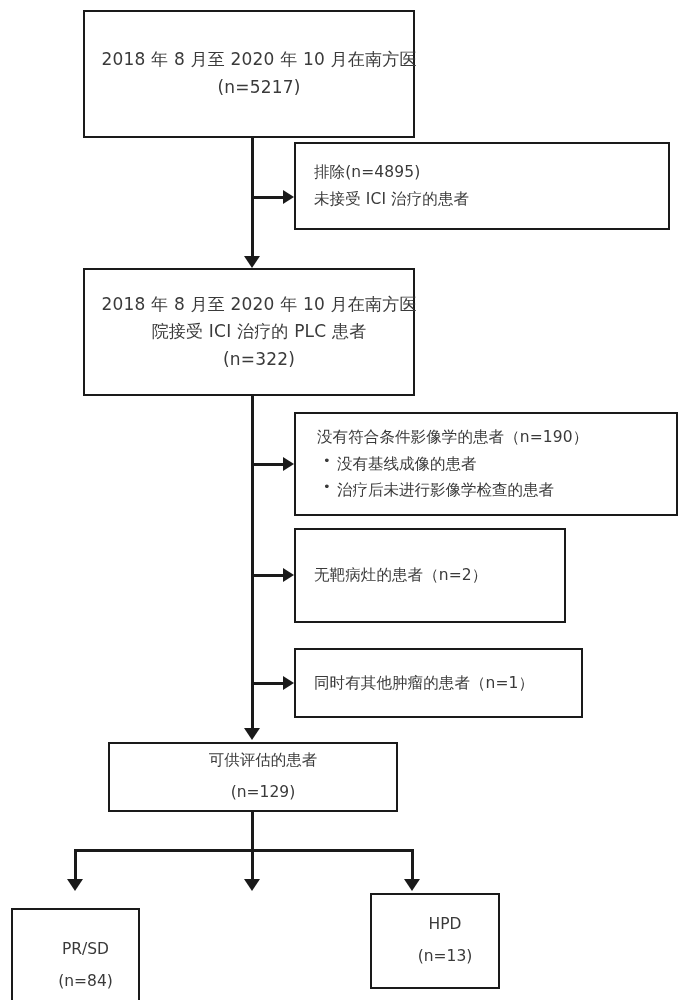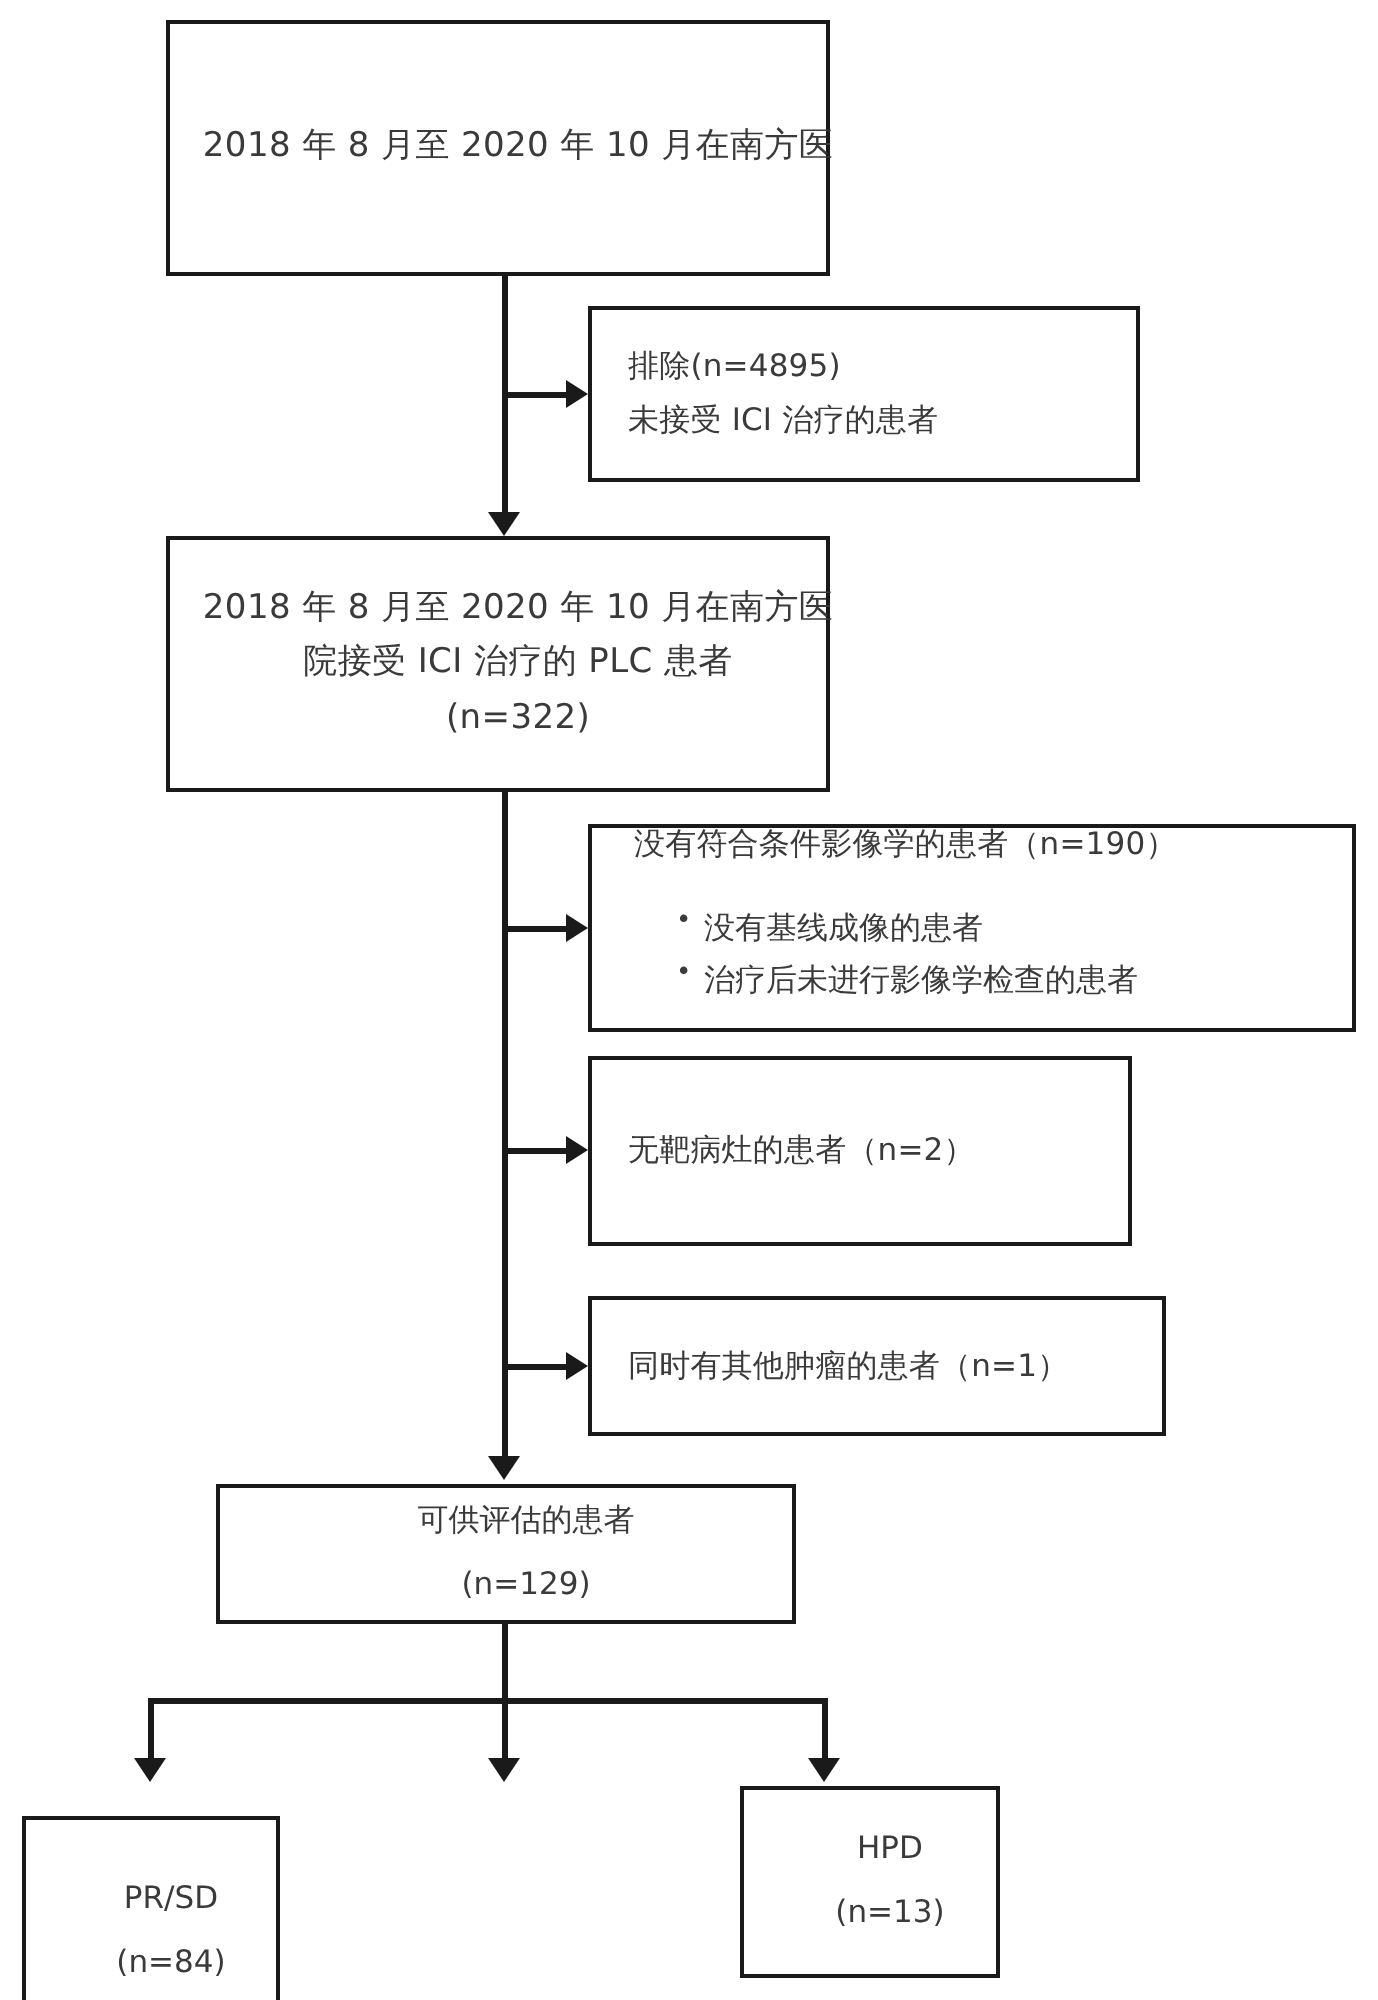--- a/index.html
+++ b/index.html
@@ -49,21 +49,21 @@
     font-size: 17px;
     line-height: 1.62;
     letter-spacing: 0.2px;
   }
   .tbox-text-sm {
     font-size: 15.5px;
     line-height: 1.72;
     letter-spacing: 0.1px;
   }
   .bullets {
-    margin: 15px;
+    margin: 0;
     padding: 0 0 0 20px;
     list-style: none;
   }
   .bullets li {
     position: relative;
     font-size: 15.5px;
     line-height: 1.72;
     white-space: nowrap;
   }
   .bullets li::before {
@@ -111,30 +111,31 @@
   }
 </style>
 </head>
 <body>
 
 <div id="canvas">
 
   <div class="box center" style="left:83px; top:10px; width:332px; height:128px;">
     <div class="tbox-text cjk">
       <span class="bl">2018 年 8 月至 2020 年 10 月在南方医</span>
+      <span class="bl">(n=5217)</span>
     </div>
   </div>
 
   <div class="vline" style="left:251px; top:138px; height:120px;"></div>
   <div class="arrow-down" style="left:244px; top:256px;"></div>
 
   <div class="hline" style="left:251px; top:196px; width:34px;"></div>
   <div class="arrow-right" style="left:283px; top:190px;"></div>
 
-  <div class="box left pad-l" style="left:294px; top:153px; width:276px; height:88px;">
+  <div class="box left pad-l" style="left:294px; top:142px; width:376px; height:88px;">
     <div class="tbox-text-sm cjk">
       <span class="bl">排除(n=4895)</span>
       <span class="bl">未接受 ICI 治疗的患者</span>
     </div>
   </div>
 
   <div class="box center" style="left:83px; top:268px; width:332px; height:128px;">
     <div class="tbox-text cjk">
       <span class="bl">2018 年 8 月至 2020 年 10 月在南方医</span>
       <span class="bl">院接受 ICI 治疗的 PLC 患者</span>

